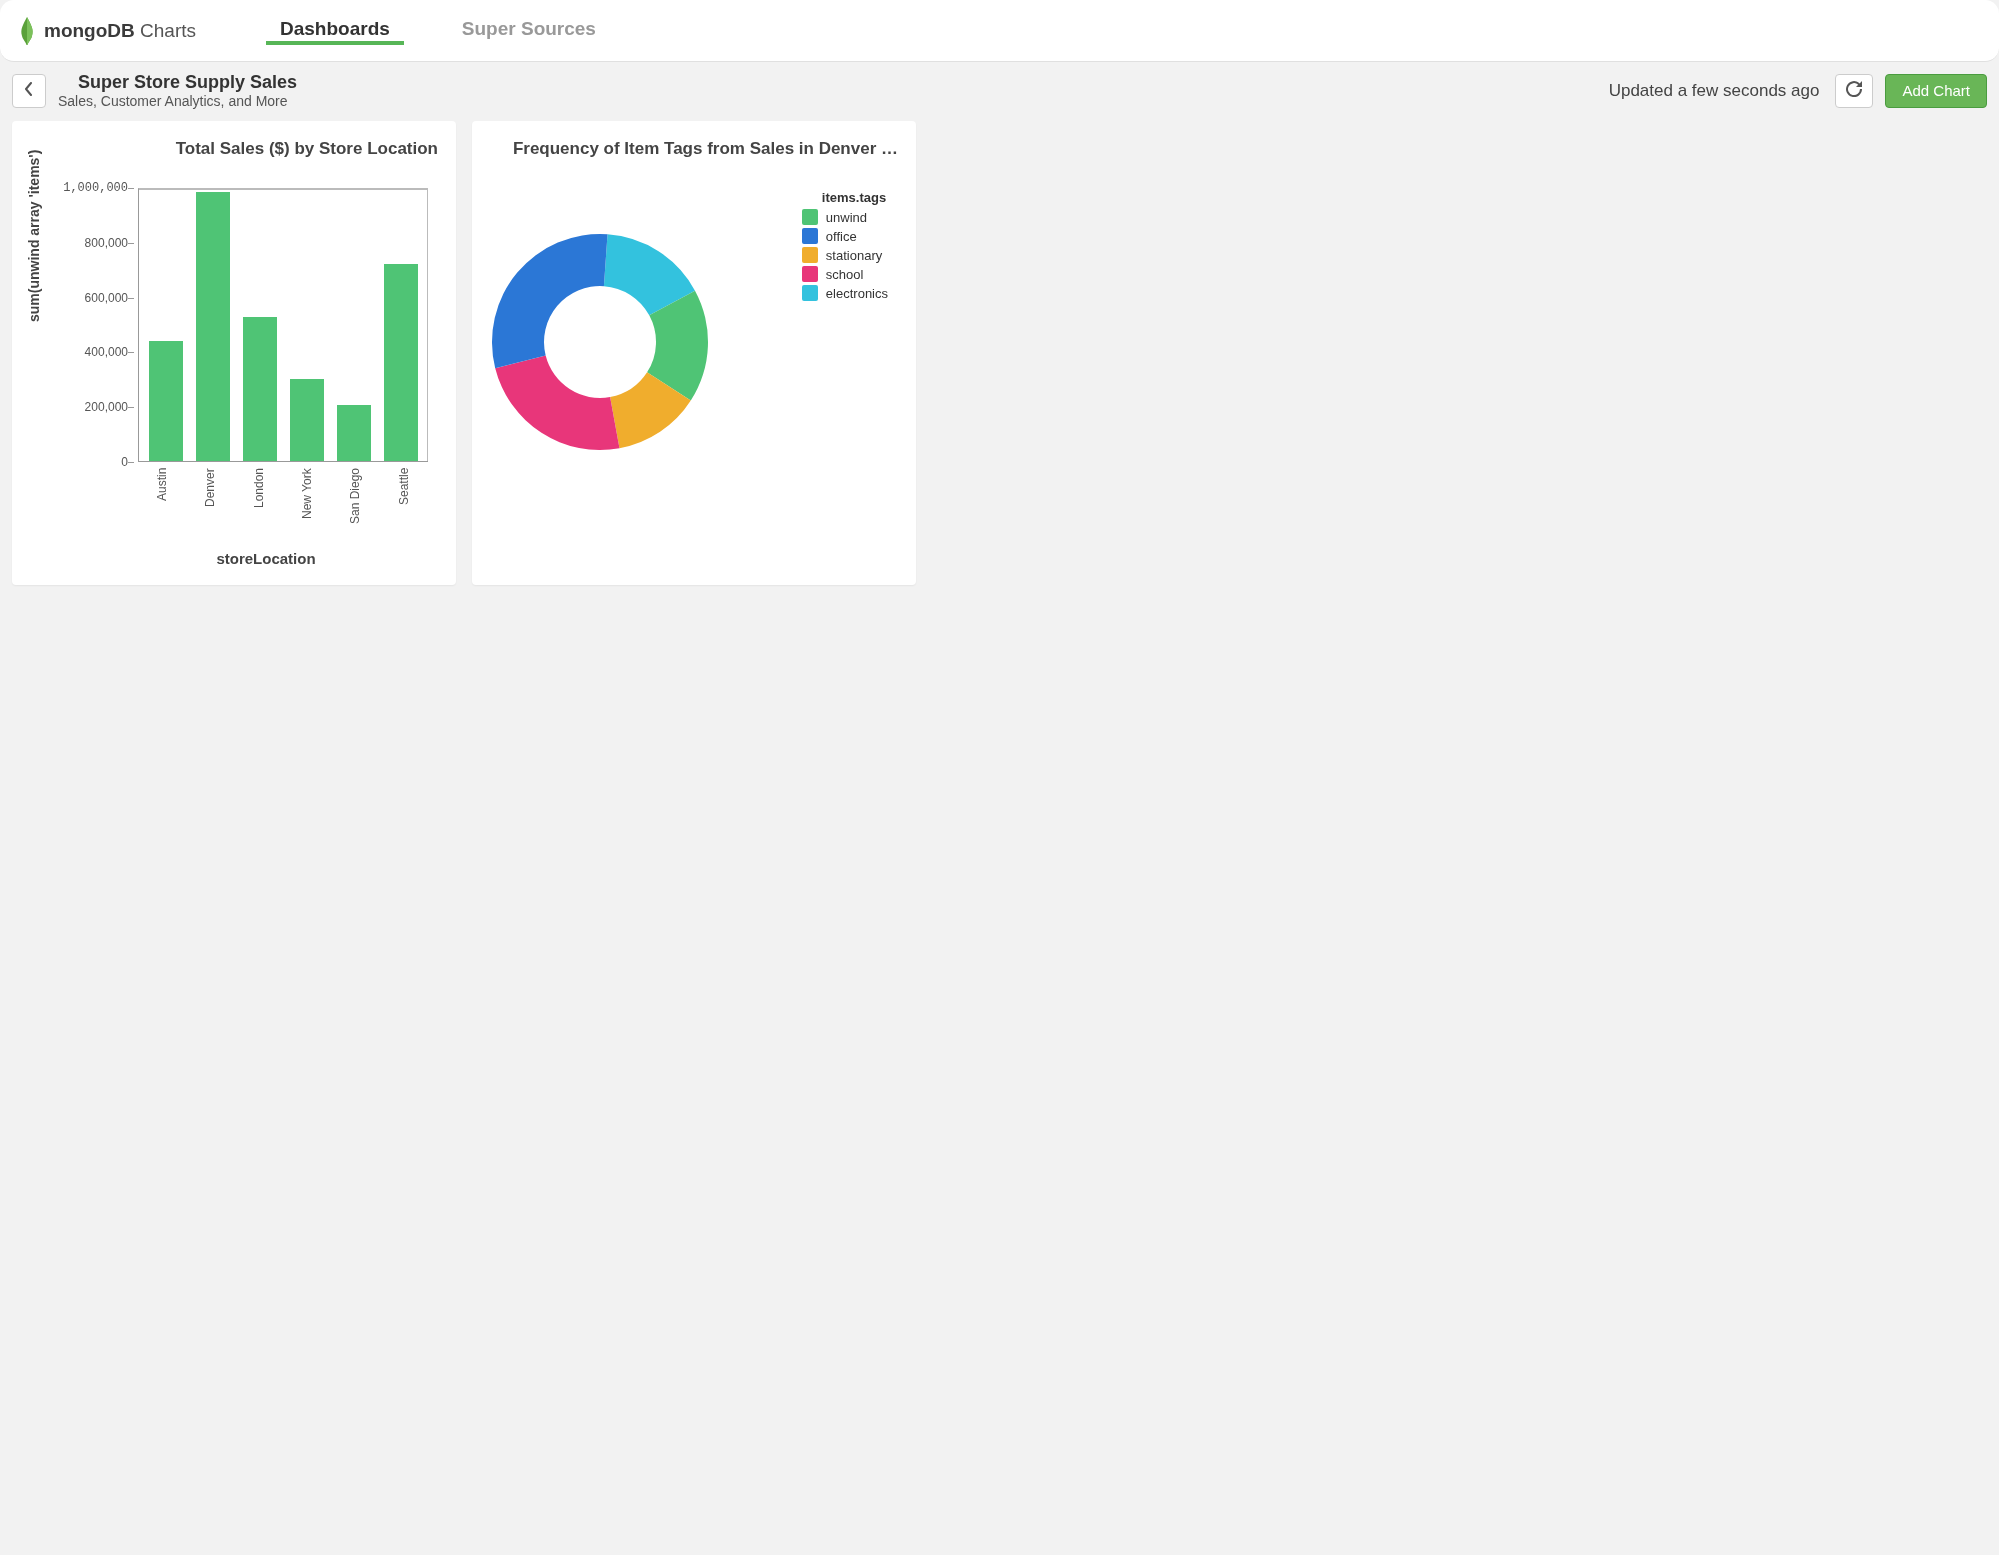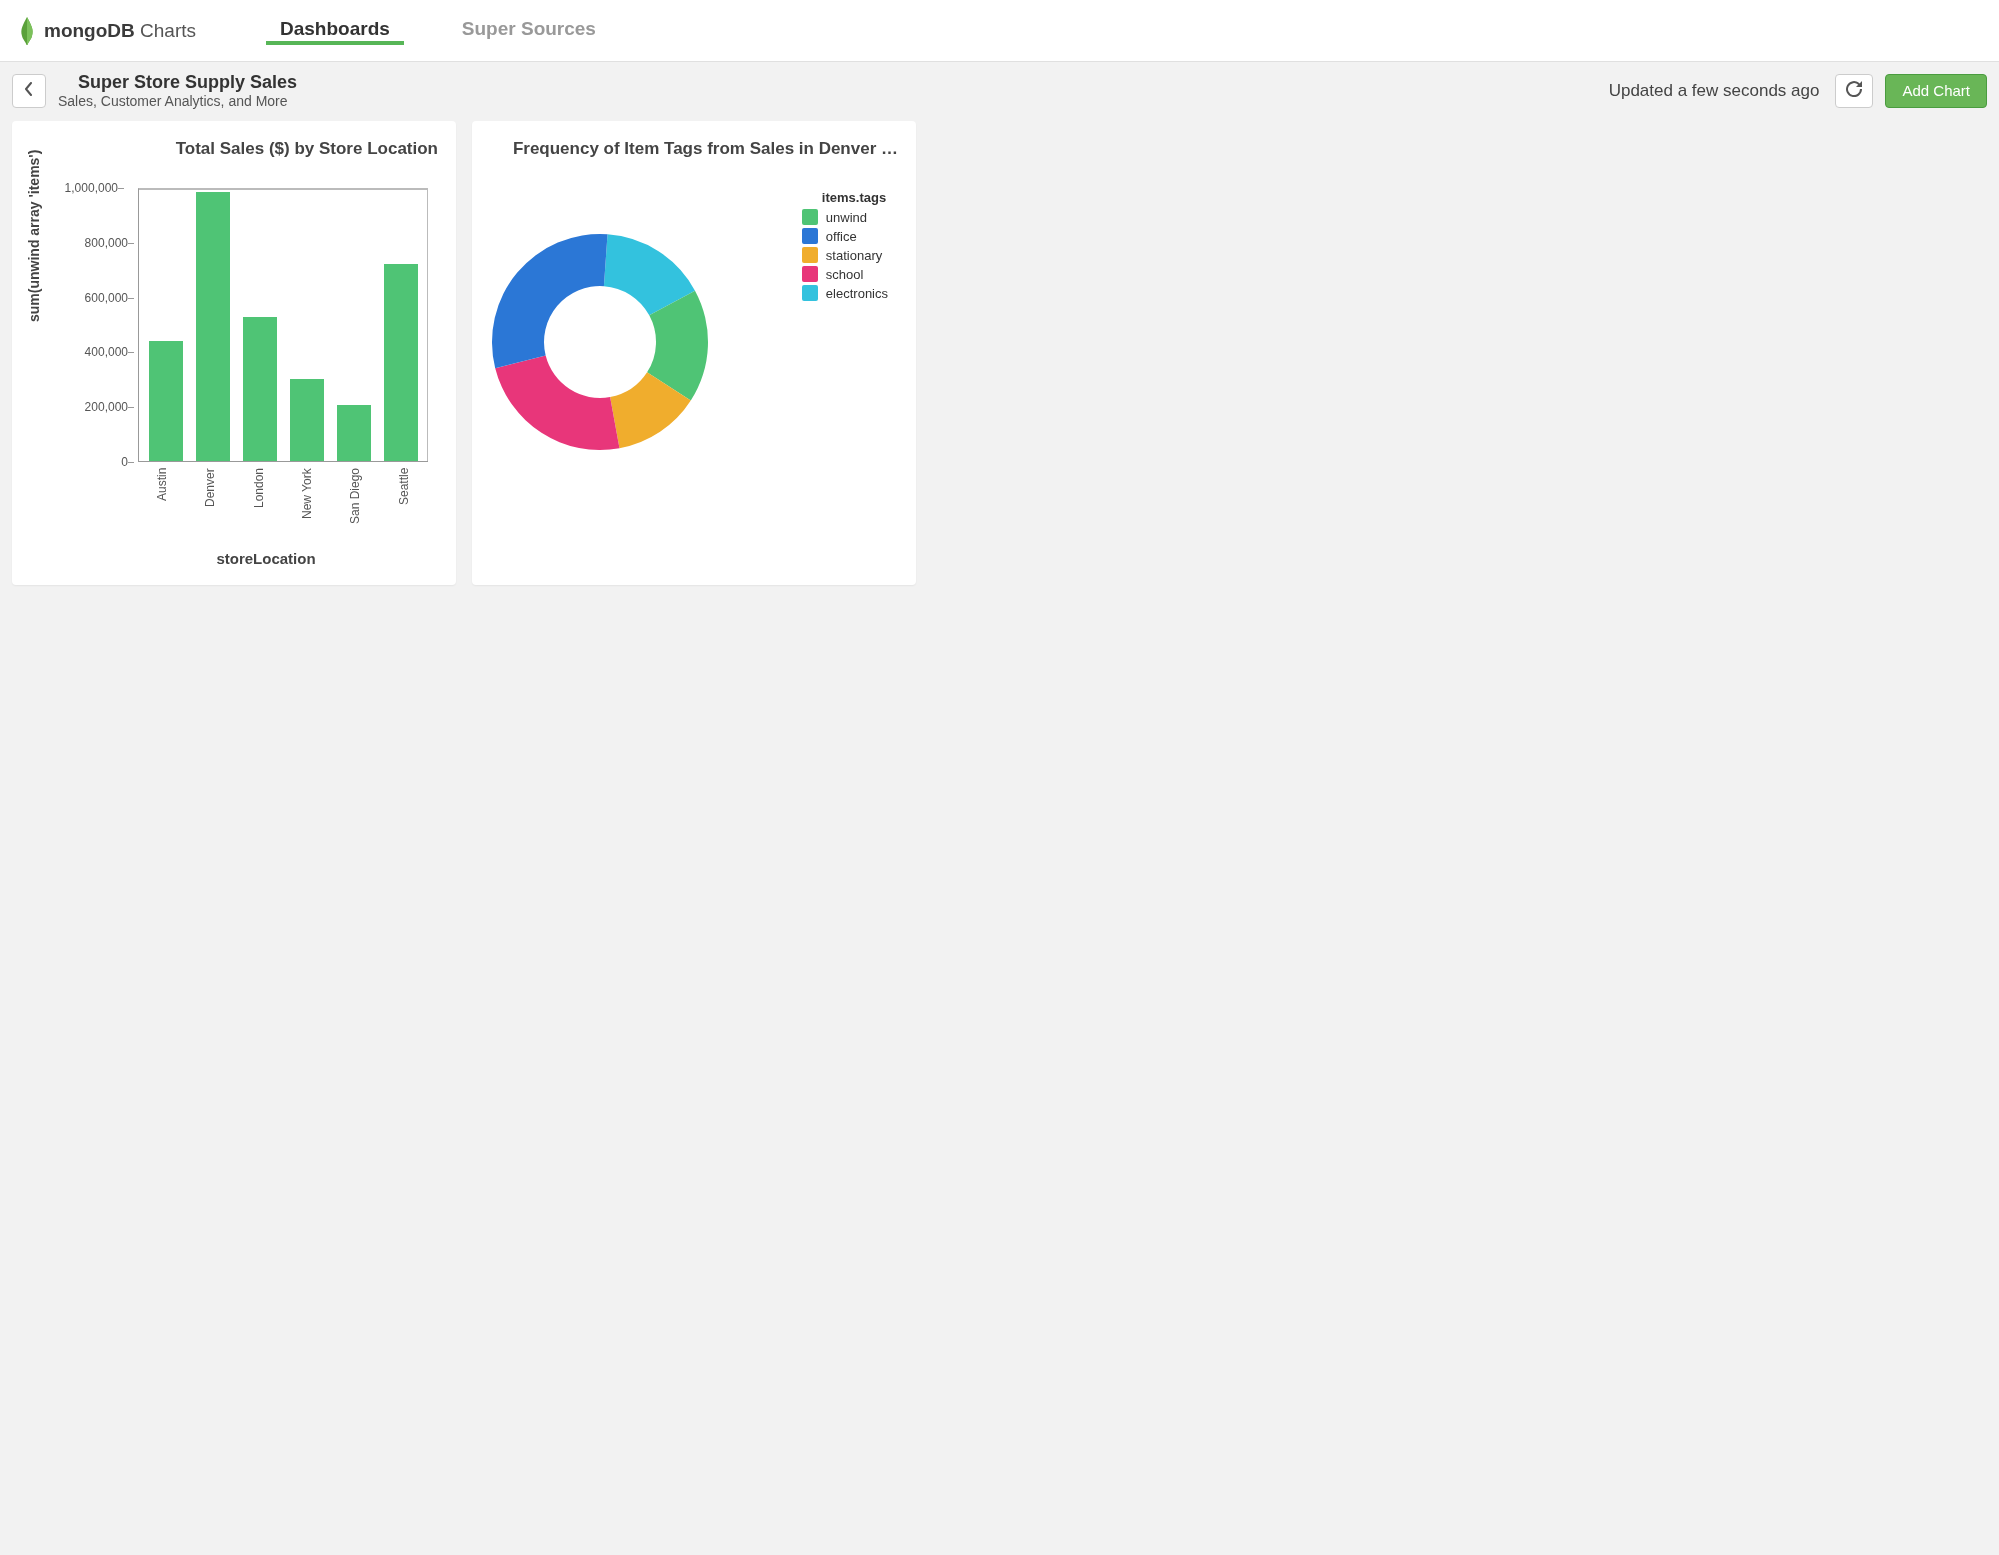--- a/index.html
+++ b/index.html
@@ -10,20 +10,21 @@
     color: #333;
   }
   
   .topbar {
     background: #fff;
     border-bottom: 1px solid #e0e0e0;
     display: flex;
     align-items: center;
     height: 62px;
     padding: 16px 18px;
+    border-radius: 14px;
   }
   .brand {
     display: flex;
     align-items: center;
     gap: 8px;
     margin-right: 70px;
   }
   .leaf-icon { width: 18px; height: 30px; display: block; }
   .brand-text { font-size: 19px; color: #3b3b3b; }
   .brand-text .bold { font-weight: 600; }
@@ -179,21 +180,21 @@
   <div class="card">
     <div class="card-title">Total Sales ($) by Store Location</div>
     <div class="bar-chart-wrap">
       <div class="y-axis-label">sum(unwind array 'items')</div>
       <div class="y-ticks" id="bar-y-ticks">
           <div class="y-tick" style="bottom: 0px; top: auto; position: absolute; right: 6px; transform: translateY(50%);">0<span class="line"></span></div>
           <div class="y-tick" style="bottom: 54.8px; top: auto; position: absolute; right: 6px; transform: translateY(50%);">200,000<span class="line"></span></div>
           <div class="y-tick" style="bottom: 109.6px; top: auto; position: absolute; right: 6px; transform: translateY(50%);">400,000<span class="line"></span></div>
           <div class="y-tick" style="bottom: 164.4px; top: auto; position: absolute; right: 6px; transform: translateY(50%);">600,000<span class="line"></span></div>
           <div class="y-tick" style="bottom: 219.2px; top: auto; position: absolute; right: 6px; transform: translateY(50%);">800,000<span class="line"></span></div>
-          <div class="y-tick" style="bottom: 274px; top: auto; position: absolute; right: 16px; transform: translateY(50%);">1,000,000<span class="line"></span></div>
+          <div class="y-tick" style="bottom: 274px; top: auto; position: absolute; right: 6px; transform: translateY(50%); font-family: Liberation Mono, monospace;">1,000,000<span class="line"></span></div>
         </div>
       <div class="bar-plot">
         <div class="bar-plot-border-top"></div>
         <div class="bar-plot-border-right"></div>
         <div class="bars" id="bar-bars">
             <div class="bar" style="height: 44%; background: rgb(79, 196, 117);"></div>
             <div class="bar" style="height: 99%; background: rgb(79, 196, 117);"></div>
             <div class="bar" style="height: 53%; background: rgb(79, 196, 117);"></div>
             <div class="bar" style="height: 30%; background: rgb(79, 196, 117);"></div>
             <div class="bar" style="height: 20.5%; background: rgb(79, 196, 117);"></div>

